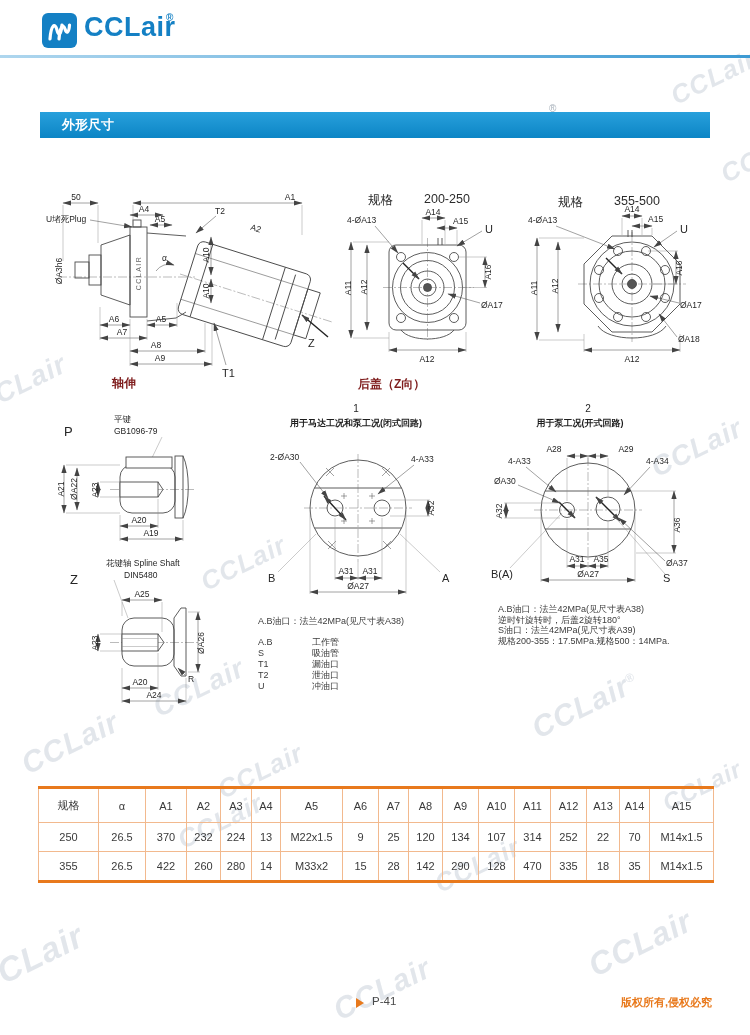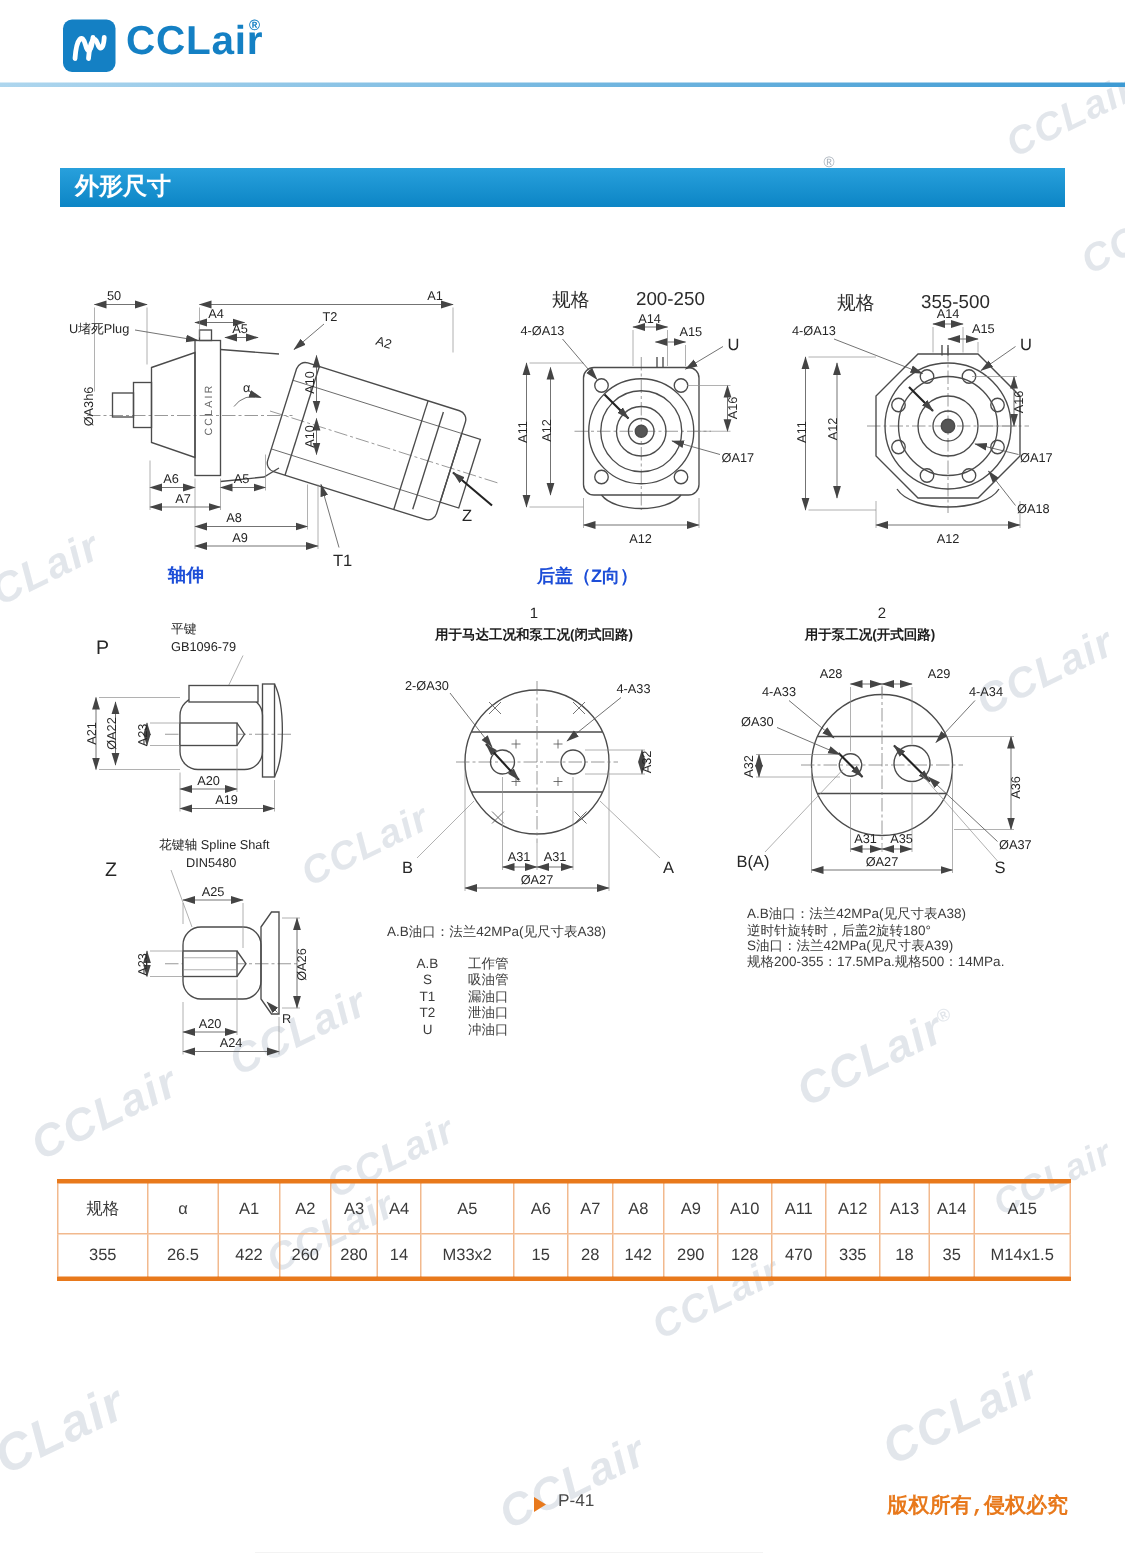--- a/index.html
+++ b/index.html
@@ -7,54 +7,54 @@
         font-family:"Liberation Sans",sans-serif;color:#3a3a3a;}
   
   .hdr-line{position:absolute;left:0;top:55px;width:750px;height:3px;
             background:linear-gradient(to right,#aed6ee,#3d9ad3);}
   .logo-box{position:absolute;left:42px;top:13px;width:35px;height:35px;background:#1480c4;border-radius:6px;}
   .logo-text{position:absolute;left:84px;top:12px;font-size:27px;font-weight:bold;color:#1480c4;letter-spacing:.5px;}
   .logo-reg{position:absolute;left:166px;top:12px;font-size:10px;color:#1480c4;font-weight:bold;}
   .slogan{position:absolute;right:40px;top:29px;font-size:15px;font-weight:bold;color:#f08119;}
   
   .banner{position:absolute;left:40px;top:112px;width:670px;height:26px;box-sizing:border-box;
-          background:linear-gradient(to bottom,#28a0dc,#0c85c5);color:#fff;font-size:16px;font-weight:bold;
-          line-height:26px;padding-left:10px;}
+          background:linear-gradient(to bottom,#28a0dc,#0c85c5);color:#fff;font-size:13px;font-weight:bold;
+          line-height:26px;padding-left:22px;}
   .banner-reg{position:absolute;left:549px;top:103px;font-size:10px;color:#a7b0ba;}
   
   .draw{position:absolute;overflow:visible;}
   .ln{stroke:#4b4b4b;stroke-width:.9;fill:none;}
   .lnf{stroke:#4b4b4b;stroke-width:.9;fill:#fff;}
   .dl{stroke:#555;stroke-width:.55;fill:none;}
   .xl{stroke:#8a8a8a;stroke-width:.45;fill:none;}
   .cl{stroke:#777;stroke-width:.5;fill:none;stroke-dasharray:9 2 2 2;}
   .bold-arrow{stroke:#222;stroke-width:1.4;fill:none;}
   .dt{font-size:8.5px;fill:#262626;font-family:"Liberation Sans",sans-serif;}
   .dt-big{font-size:11px;fill:#262626;font-family:"Liberation Sans",sans-serif;}
-  .cap{position:absolute;font-size:12px;font-weight:bold;color:#1d4ed8;}
+  .cap{position:absolute;font-size:12px;font-weight:bold;color:#7f1d1d;}
   .spec{position:absolute;font-size:12.5px;color:#2c2c2c;}
   .port-title{font-size:9px;fill:#1d1d1d;font-weight:bold;}
   
   .notes-left{position:absolute;left:258px;top:616px;font-size:9px;color:#3c3c3c;line-height:11px;}
   .notes-left .heading{margin-bottom:10px;}
-  .nrow{display:flex;text-align:center;}
+  .nrow{display:flex;}
   .nk{width:54px;}
   .notes-right{position:absolute;left:498px;top:604px;font-size:9px;color:#3c3c3c;line-height:10.5px;}
   
   .spec-table{position:absolute;left:38px;top:786px;width:675px;border-collapse:collapse;table-layout:fixed;
               font-size:11px;color:#3a3a3a;border-top:3px solid #e8791c;border-bottom:3px solid #e8791c;}
   .spec-table th,.spec-table td{border:1px solid #f2b98e;text-align:center;vertical-align:middle;
               padding:0;font-weight:normal;background:transparent;}
   .spec-table th{height:33px;}
   .spec-table td{height:28px;}
   
   .tri{position:absolute;left:356px;top:998px;width:0;height:0;
        border-left:8px solid #e8791c;border-top:5px solid transparent;border-bottom:5px solid transparent;}
   .page-num{position:absolute;left:372px;top:995px;font-size:11.5px;color:#4a4a4a;}
-  .copyright{position:absolute;right:38px;top:995px;font-size:14px;font-weight:bold;color:#e8791c;font-family:Liberation Mono, monospace;}
+  .copyright{position:absolute;right:38px;top:995px;font-size:11px;font-weight:bold;color:#e8791c;}
   
   .wm{position:absolute;font-weight:bold;font-style:italic;color:#ccd3dc;opacity:.55;
       transform:rotate(-26deg);letter-spacing:1px;white-space:nowrap;pointer-events:none;}
 </style>
 </head>
 <body>
 
 <div class="page">
 
   <svg width="0" height="0" style="position:absolute" aria-hidden="true">
@@ -534,20 +534,39 @@
         <th>A10</th>
         <th>A11</th>
         <th>A12</th>
         <th>A13</th>
         <th>A14</th>
         <th>A15</th>
       </tr>
     </thead>
     <tbody>
       <tr>
+        <td>250</td>
+          <td>26.5</td>
+          <td>370</td>
+          <td>232</td>
+          <td>224</td>
+          <td>13</td>
+          <td>M22x1.5</td>
+          <td>9</td>
+          <td>25</td>
+          <td>120</td>
+          <td>134</td>
+          <td>107</td>
+          <td>314</td>
+          <td>252</td>
+          <td>22</td>
+          <td>70</td>
+          <td>M14x1.5</td>
+      </tr>
+      <tr>
         <td>355</td>
           <td>26.5</td>
           <td>422</td>
           <td>260</td>
           <td>280</td>
           <td>14</td>
           <td>M33x2</td>
           <td>15</td>
           <td>28</td>
           <td>142</td>

